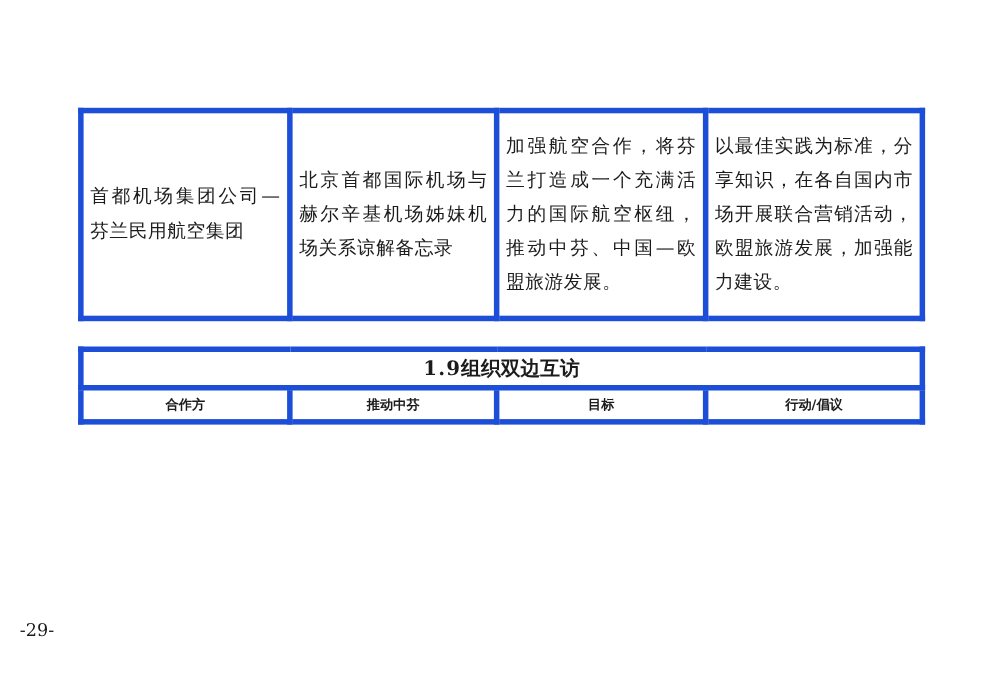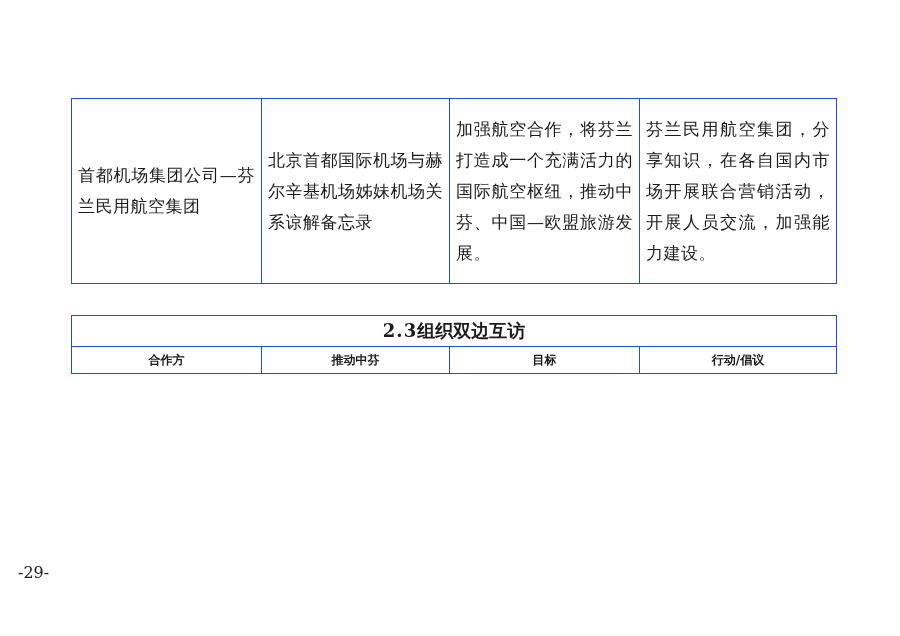--- a/index.html
+++ b/index.html
@@ -16,21 +16,21 @@
     color: #1b1b1b;
     overflow: hidden;
   }
   table.doc-table {
     position: absolute;
     border-collapse: collapse;
     table-layout: fixed;
     width: 765px;
   }
   table.doc-table td {
-    border: 1px solid #1d4ed8;
+    border: 5px solid #1d4ed8;
     overflow: hidden;
   }
   .t1 { left: 71px; top: 98px; }
   .t2 { left: 71px; top: 315px; }
 
   .body-cell {
     font-size: 17px;
     line-height: 31px;
     text-align: justify;
     text-justify: inter-character;
@@ -84,36 +84,36 @@
       <col style="width:190px">
       <col style="width:188px">
       <col style="width:190px">
       <col style="width:197px">
     </colgroup>
     <tbody>
         <tr class="body-row">
       <td class="body-cell">首都机场集团公司—芬兰民用航空集团</td>
       <td class="body-cell">北京首都国际机场与赫尔辛基机场姊妹机场关系谅解备忘录</td>
       <td class="body-cell">加强航空合作，将芬兰打造成一个充满活力的国际航空枢纽，推动中芬、中国—欧盟旅游发展。</td>
-      <td class="body-cell">芬兰民用航空集团，分享知识，在各自国内市场开展联合营销活动，开展人员交流，加强能力建设。</td>
+      <td class="body-cell">以最佳实践为标准，分享知识，在各自国内市场开展联合营销活动，欧盟旅游发展，加强能力建设。</td>
     </tr>
   </tbody>
     </table>
 
   <table class="doc-table t2">
     <colgroup>
       <col style="width:190px">
       <col style="width:188px">
       <col style="width:190px">
       <col style="width:197px">
     </colgroup>
     <tbody>
         <tr class="title-row">
       <td colspan="4" class="title-cell">
-        <span class="title-num">2.3</span><span>组织双边互访</span>
+        <span class="title-num">1.9</span><span>组织双边互访</span>
       </td>
     </tr>
     <tr class="header-row">
       <td class="header-cell">合作方</td>
       <td class="header-cell">推动中芬</td>
       <td class="header-cell">目标</td>
       <td class="header-cell">行动/倡议</td>
     </tr>
   </tbody>
     </table>

